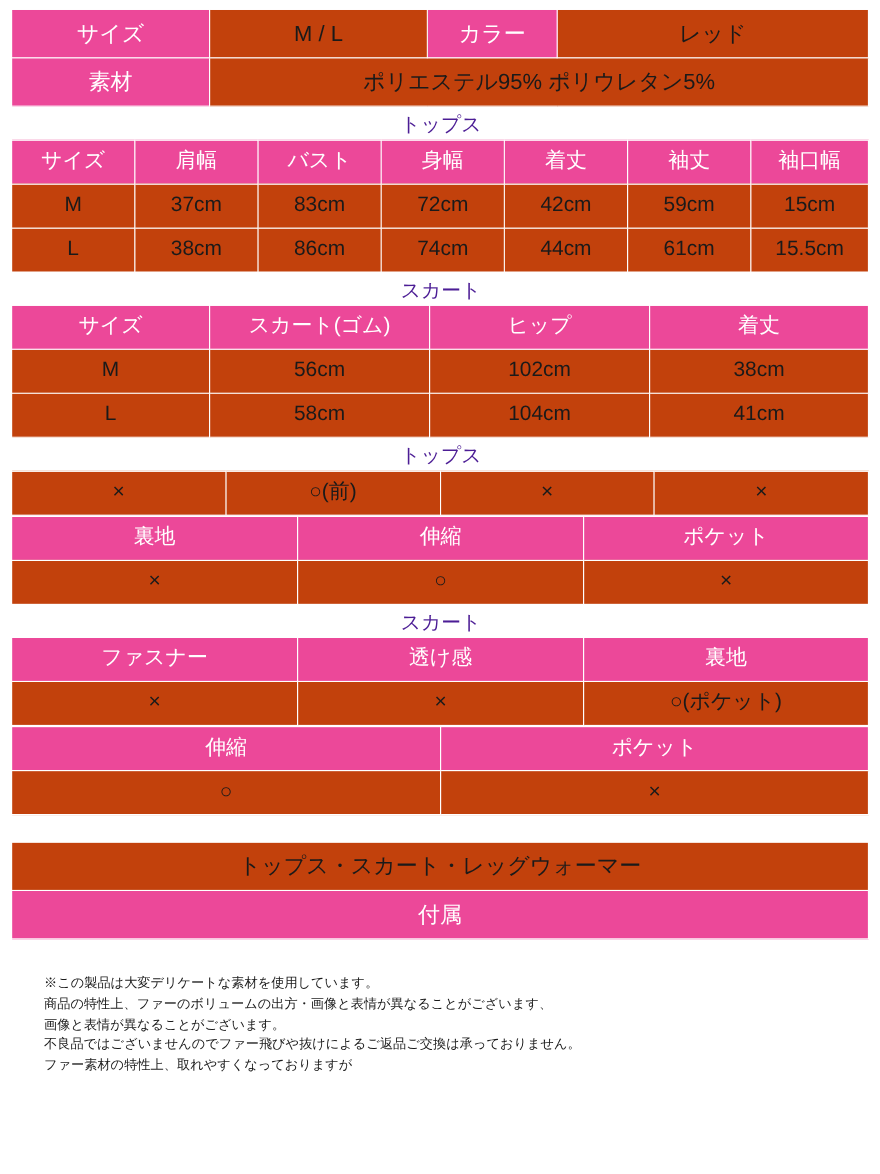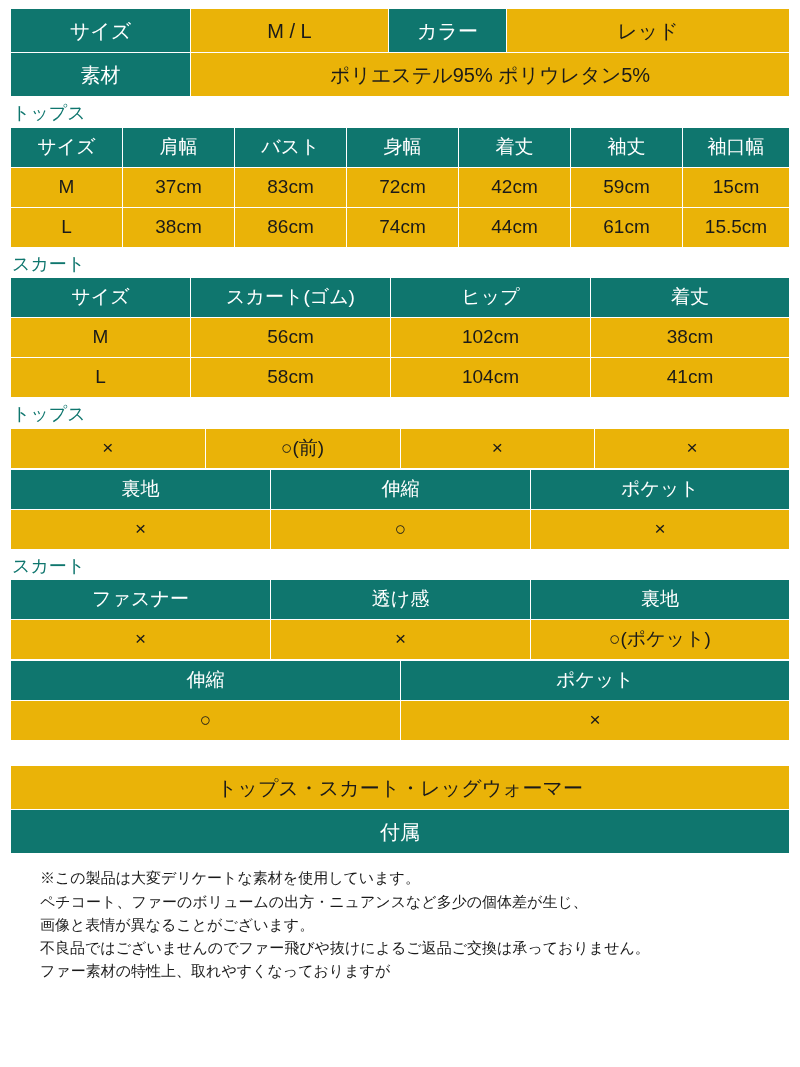--- a/index.html
+++ b/index.html
@@ -29,46 +29,47 @@
     text-align: center;
     font-weight: normal;
     font-size: 19px;
     line-height: 1.1;
     padding: 9px 2px;
     height: 40px;
     vertical-align: middle;
     white-space: nowrap;
   }
   .hdr {
-    background: #0f766e;
+    background: #ec4899;
     color: #ffffff;
   }
   .cell {
-    background: #eab308;
+    background: #c2410c;
     color: #1a1a1a;
   }
   .section-label {
     font-size: 18px;
-    color: #0f766e;
+    color: #4c1d95;
     margin: 6px 0 2px 2px;
     line-height: 1.2;
+    text-align: center;
   }
   .top-table td {
     height: 44px;
     font-size: 20px;
   }
   .spacer-lg { height: 24px; }
   .attach-table td {
     height: 44px;
     font-size: 20px;
   }
   .notes {
-    margin-top: 12px;
+    margin-top: 30px;
     padding-left: 30px;
-    font-size: 15px;
+    font-size: 12px;
     line-height: 1.55;
     color: #1a1a1a;
   }
   .notes div { white-space: nowrap; }
   .t0 { margin-bottom: 0; }
 </style>
 </head>
 <body>
 
 <div class="page">
@@ -207,19 +208,19 @@
         <td class="cell">トップス・スカート・レッグウォーマー</td>
       </tr>
       <tr>
         <td class="hdr">付属</td>
       </tr>
     </tbody>
   </table>
 
   <div class="notes">
     <div>※この製品は大変デリケートな素材を使用しています。</div>
-    <div>ペチコート、ファーのボリュームの出方・ニュアンスなど多少の個体差が生じ、</div>
+    <div>商品の特性上、ファーのボリュームの出方・画像と表情が異なることがございます、</div>
     <div>画像と表情が異なることがございます。</div>
     <div>不良品ではございませんのでファー飛びや抜けによるご返品ご交換は承っておりません。</div>
     <div>ファー素材の特性上、取れやすくなっておりますが</div>
   </div>
 
 </div>
 
 </body></html>

